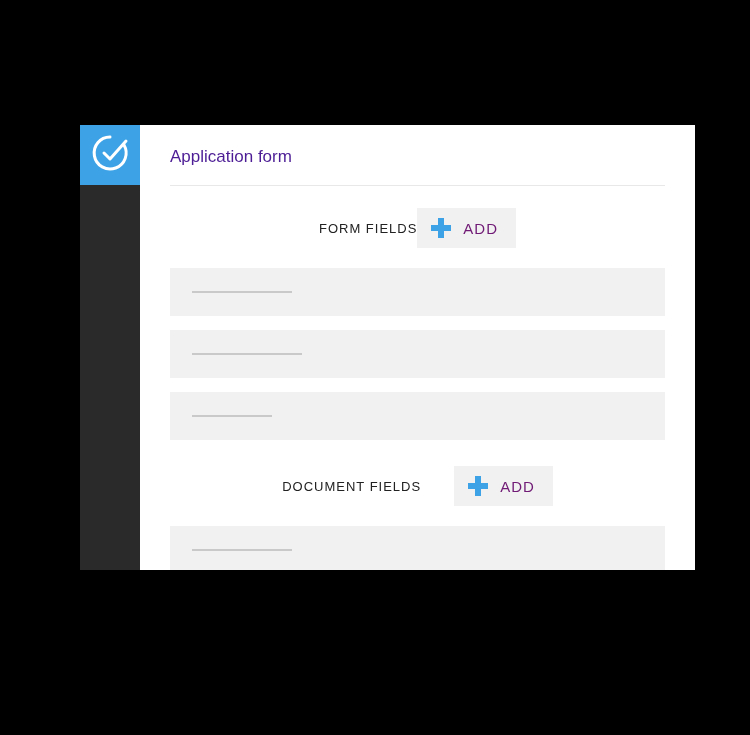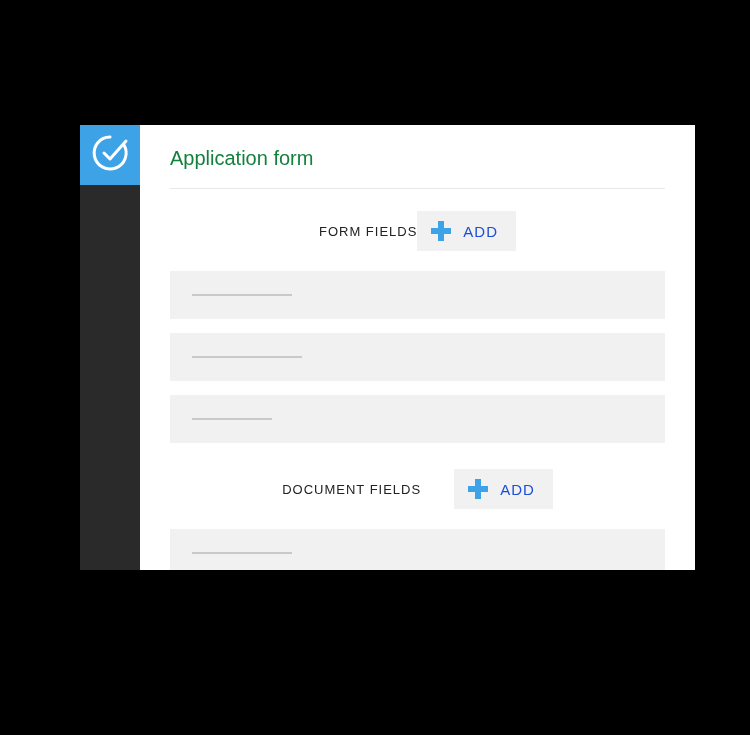--- a/index.html
+++ b/index.html
@@ -41,23 +41,23 @@
     .logo-box svg {
       width: 40px;
       height: 40px;
     }
     .main {
       flex: 1;
       padding: 22px 30px 0 30px;
       overflow: hidden;
     }
     .page-title {
-      font-size: 20px;
+      font-size: 17px;
       font-weight: 400;
-      color: #15803d;
+      color: #4c1d95;
       padding-bottom: 18px;
       border-bottom: 1px solid #e8e8e8;
       margin-bottom: 22px;
     }
     .section-header {
       display: flex;
       align-items: center;
       justify-content: center;
       margin-bottom: 20px;
     }
@@ -70,21 +70,21 @@
     .add-button {
       display: flex;
       align-items: center;
       gap: 12px;
       background: #f1f1f1;
       border: none;
       padding: 10px 18px 10px 14px;
       cursor: pointer;
       font-size: 15px;
       letter-spacing: 1px;
-      color: #1d4ed8;
+      color: #701a75;
     }
     .plus-icon {
       width: 20px;
       height: 20px;
       position: relative;
     }
     .plus-icon::before,
     .plus-icon::after {
       content: '';
       position: absolute;

